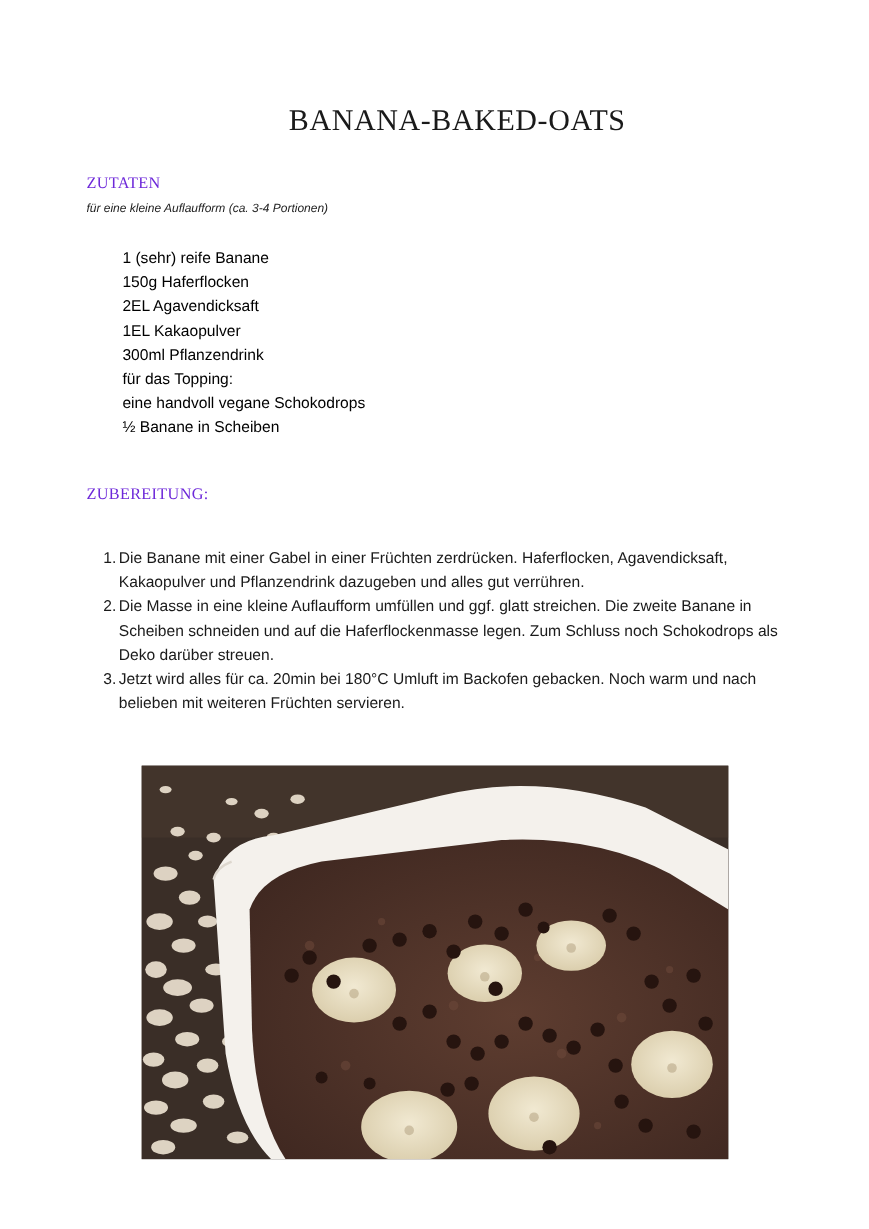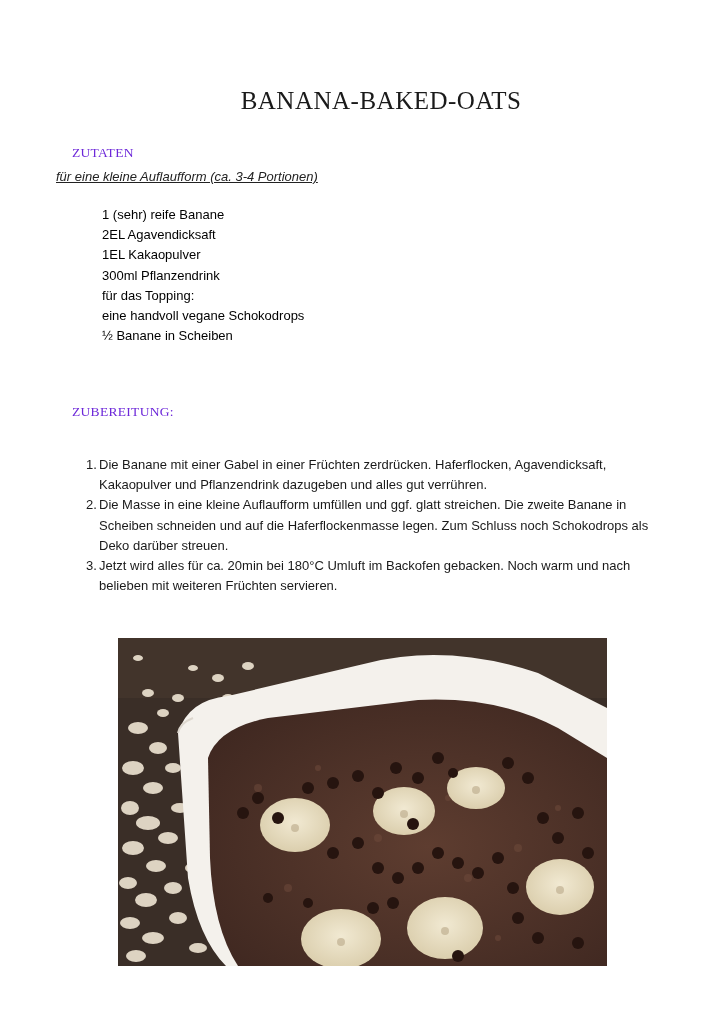--- a/index.html
+++ b/index.html
@@ -8,24 +8,23 @@
     position: absolute; top: 70px; left: 0; width: 724px; text-align: center;
     font-family: "Liberation Serif", "DejaVu Serif", serif; font-size: 25px; letter-spacing: 0.5px;
     color: #1a1a1a; font-weight: normal; padding-left: 19px;
   }
   .section-head {
     position: absolute; left: 72px;
     font-family: "Liberation Serif", "DejaVu Serif", serif; font-size: 13.5px; letter-spacing: 0.3px;
     color: #6d28d9;
   }
   .subtitle {
-    position: absolute; left: 56px; top: 169px;
-    font-family: "Liberation Sans", "DejaVu Sans", sans-serif; font-size: 13px; font-style: italic;
+    position: absolute; left: 72px; top: 169px;
+    font-family: "Liberation Sans", "DejaVu Sans", sans-serif; font-size: 10px; font-style: italic;
     color: #222;
-    text-decoration: underline;
   }
   .ingredients {
     position: absolute; left: 102px; top: 205px; margin: 0; padding: 0; list-style: none;
     font-family: "Liberation Sans", "DejaVu Sans", sans-serif; font-size: 13px; line-height: 20.2px;
     color: #000000;
   }
   .steps {
     position: absolute; left: 99px; top: 455px; width: 560px; margin: 0; padding: 0; list-style: none;
     font-family: "Liberation Sans", "DejaVu Sans", sans-serif; font-size: 13px; line-height: 20.2px;
     color: #1a1a1a;
@@ -41,20 +40,21 @@
 </head>
 <body>
 
 <h1 class="title">BANANA-BAKED-OATS</h1>
 
 <div class="section-head" style="top:145px;">ZUTATEN</div>
 <div class="subtitle">für eine kleine Auflaufform (ca. 3-4 Portionen)</div>
 
 <ul class="ingredients">
   <li>1 (sehr) reife Banane</li>
+  <li>150g Haferflocken</li>
   <li>2EL Agavendicksaft</li>
   <li>1EL Kakaopulver</li>
   <li>300ml Pflanzendrink</li>
   <li>für das Topping:</li>
   <li>eine handvoll vegane Schokodrops</li>
   <li>½ Banane in Scheiben</li>
 </ul>
 
 <div class="section-head" style="top:404px;">ZUBEREITUNG:</div>
 

